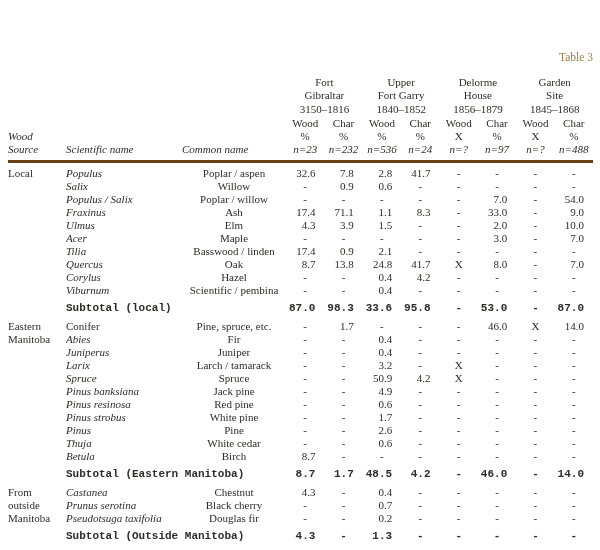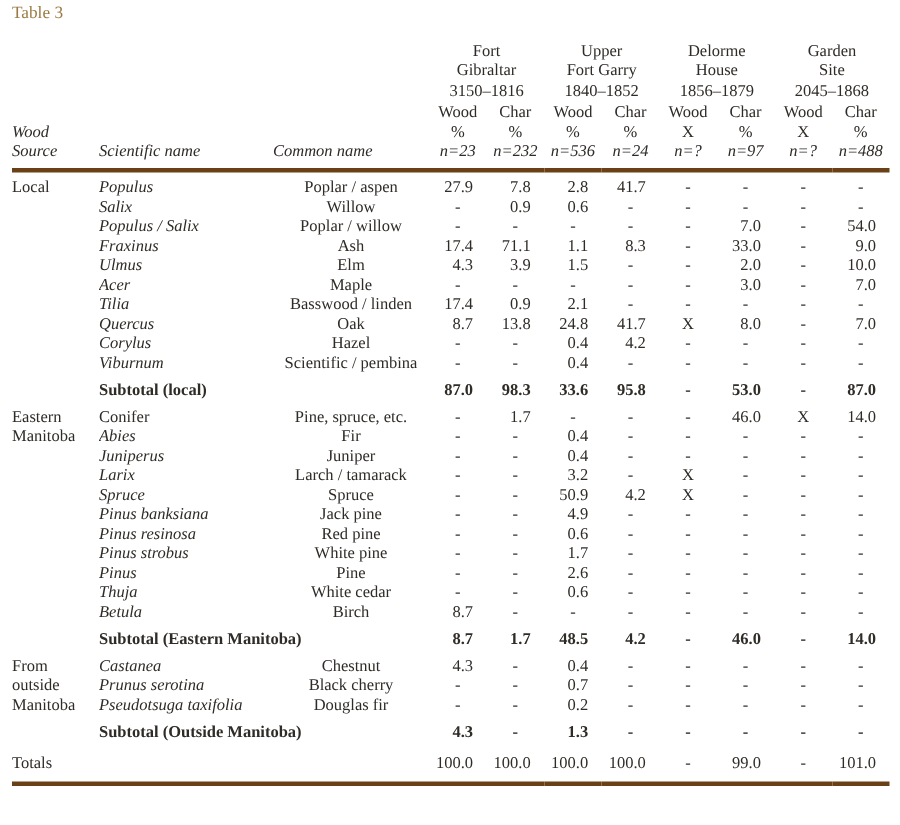--- a/index.html
+++ b/index.html
@@ -3,21 +3,21 @@
 <meta charset="utf-8">
 <style>
   html, body { margin: 0; padding: 0; background: #ffffff; }
   .page {
     width: 600px; height: 550px; box-sizing: border-box;
     background: #ffffff; padding: 3px 7px 0 8px;
     font-family: "Liberation Serif", serif;
     color: var(--text, #2f2b27);
     overflow: hidden;
   }
-  .title-block { text-align: left; color: var(--accent, #9a7a42); }
+  .title-block { text-align: right; color: var(--accent, #9a7a42); margin-top: 48px; }
   .t-label { font-size: 11.5px; line-height: 13px; }
   .t-caption { font-size: 12px; line-height: 14px; }
   .t-caption sup { font-size: 8px; }
 
   table.wood-table {
     width: 100%; border-collapse: collapse; table-layout: fixed;
     margin-top: 11px;
     border-bottom: 3px solid var(--rule, #6a4117);
   }
   thead th {
@@ -35,21 +35,21 @@
     font-size: 11px; line-height: 13px; padding: 0; vertical-align: top;
     white-space: nowrap; overflow: hidden;
   }
   tbody tr.first-data td { padding-top: 4px; }
   td.src-cell { text-align: left; margin-left: 12px; }
   td.sci { font-style: italic; margin-top: 15px; }
   td.sci.roman { font-style: normal; }
   td.common { text-align: center; }
   td.val { text-align: center; }
   td.val.num { text-align: right; padding-right: 9px; }
-  tr.subtotal td { font-weight: bold; padding-top: 5px; padding-bottom: 5px; }
+  tr.subtotal td { font-weight: bold; padding-top: 5px; padding-bottom: 5px; font-family: Liberation Mono, monospace; }
   tr.totals td { padding-top: 3px; padding-bottom: 5px; }
 </style>
 </head>
 <body>
 
 <div class="page">
   <div class="title-block">
     <div class="t-label">Table 3</div>
   </div>
 
@@ -74,39 +74,39 @@
           <th class="left-hd hb" rowspan="3">Common name</th>
           <th class="site" colspan="2">Fort<br>Gibraltar</th>
           <th class="site" colspan="2">Upper<br>Fort Garry</th>
           <th class="site" colspan="2">Delorme<br>House</th>
           <th class="site" colspan="2">Garden<br>Site</th>
         </tr>
         <tr>
           <th class="dates" colspan="2">3150–1816</th>
           <th class="dates" colspan="2">1840–1852</th>
           <th class="dates" colspan="2">1856–1879</th>
-          <th class="dates" colspan="2">2045–1868</th>
+          <th class="dates" colspan="2">1845–1868</th>
         </tr>
         <tr>
           <th class="sub hb"><span>Wood</span><br><span>%</span><br><span class="n-label">n=23</span></th>
           <th class="sub hb"><span>Char</span><br><span>%</span><br><span class="n-label">n=232</span></th>
           <th class="sub hb"><span>Wood</span><br><span>%</span><br><span class="n-label">n=536</span></th>
           <th class="sub hb"><span>Char</span><br><span>%</span><br><span class="n-label">n=24</span></th>
           <th class="sub hb"><span>Wood</span><br><span>X</span><br><span class="n-label">n=?</span></th>
           <th class="sub hb"><span>Char</span><br><span>%</span><br><span class="n-label">n=97</span></th>
           <th class="sub hb"><span>Wood</span><br><span>X</span><br><span class="n-label">n=?</span></th>
           <th class="sub hb"><span>Char</span><br><span>%</span><br><span class="n-label">n=488</span></th>
         </tr>
       </thead>
     <tbody>
         <tr class="first-data">
           <td class="src-cell">Local</td>
           <td class="sci">Populus</td>
           <td class="common">Poplar / aspen</td>
-          <td class="val num">27.9</td>
+          <td class="val num">32.6</td>
           <td class="val num">7.8</td>
           <td class="val num">2.8</td>
           <td class="val num">41.7</td>
           <td class="val ctr">-</td>
           <td class="val ctr">-</td>
           <td class="val ctr">-</td>
           <td class="val ctr">-</td>
         </tr>
         <tr>
           <td class="src-cell"></td>

